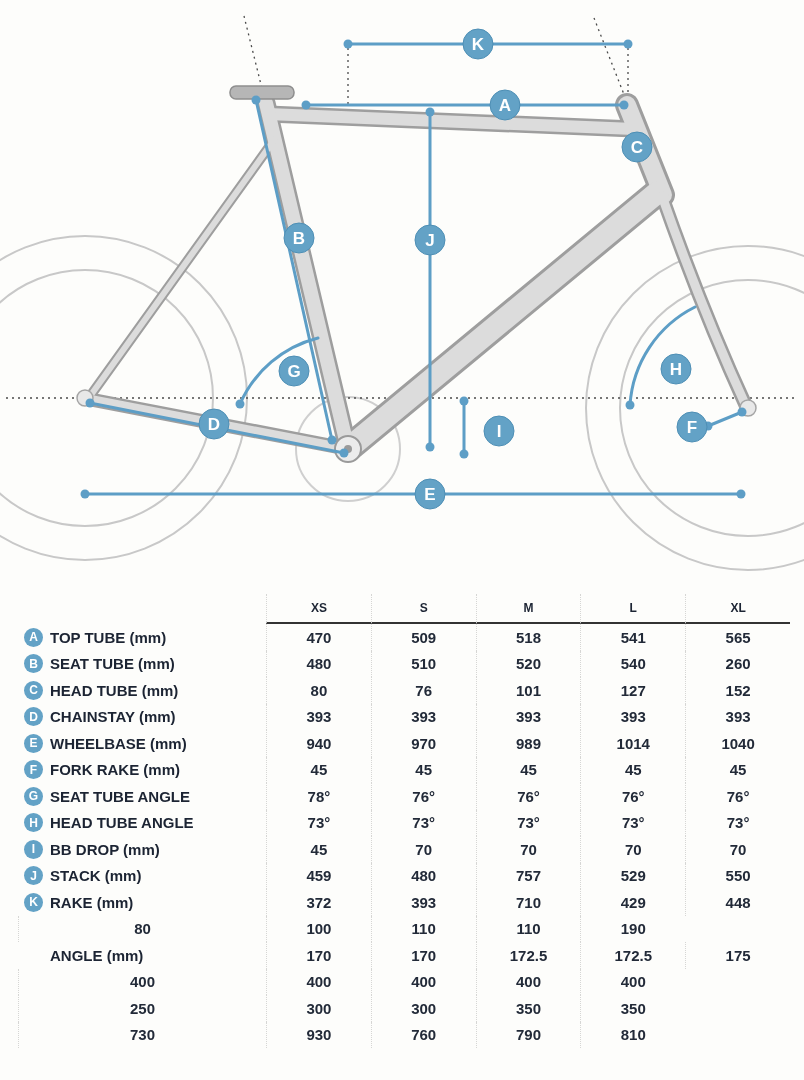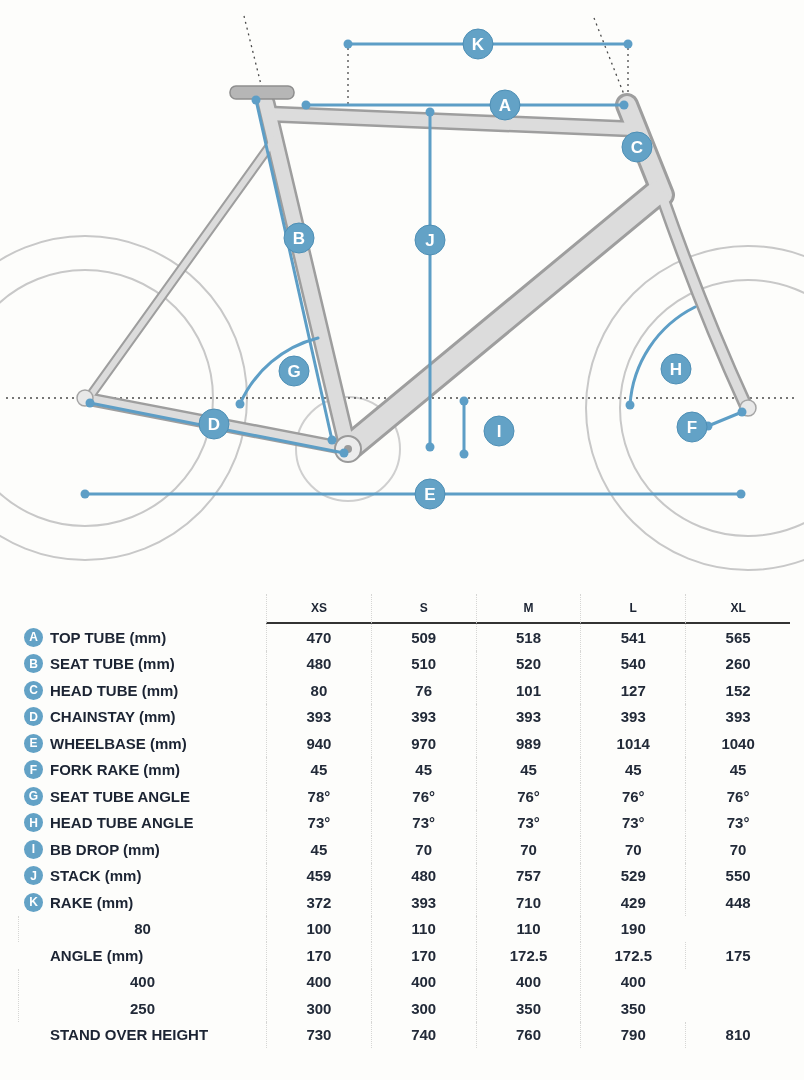--- a/index.html
+++ b/index.html
@@ -346,26 +346,22 @@
           <div class="cell value-cell">400</div>
         </div>
         <div class="row">
           <div class="cell value-cell">250</div>
           <div class="cell value-cell">300</div>
           <div class="cell value-cell">300</div>
           <div class="cell value-cell">350</div>
           <div class="cell value-cell">350</div>
         </div>
         <div class="row">
-          <div class="cell label-cell">
-            <span class="badge empty"></span>
-            <span>STAND OVER HEIGHT</span>
-          </div>
           <div class="cell value-cell">730</div>
-          <div class="cell value-cell">740</div>
+          <div class="cell value-cell">930</div>
           <div class="cell value-cell">760</div>
           <div class="cell value-cell">790</div>
           <div class="cell value-cell">810</div>
         </div>
       </div>
   </div>
 
 </div>
 
 </body></html>

